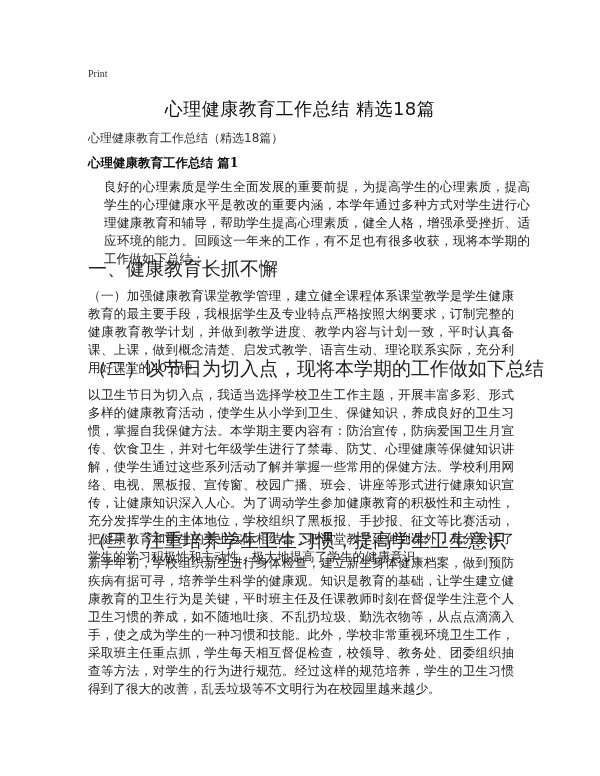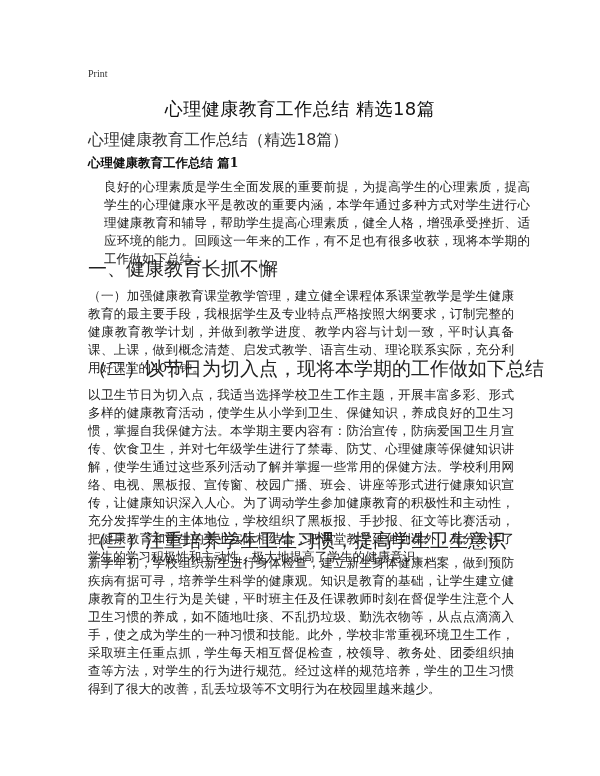--- a/index.html
+++ b/index.html
@@ -3,21 +3,21 @@
 <meta charset="utf-8">
 <style>
   html, body { margin: 0; padding: 0; background: #ffffff; }
   body { width: 600px; height: 776px; position: relative; overflow: hidden;
          font-family: "DejaVu Sans", "Liberation Sans", sans-serif; color: #222; }
   .page { position: absolute; left: 88px; top: 0; width: 426px; }
   .print { position: absolute; top: 68px; left: 0; font-family: "Liberation Serif", "DejaVu Serif", serif;
            font-size: 10px; color: #333; }
   .title { position: absolute; top: 97px; left: -8px; width: 440px; text-align: center;
            font-size: 18px; color: #111; letter-spacing: 0.5px; white-space: nowrap; }
-  .subtitle { position: absolute; top: 130px; left: 0; font-size: 16px; color: #333; white-space: nowrap; }
+  .subtitle { position: absolute; top: 130px; left: 0; font-size: 12px; color: #333; white-space: nowrap; }
   .section-h { position: absolute; top: 155px; left: 0; font-size: 12.5px; font-weight: bold; color: #111;
                font-family: "DejaVu Serif", "Liberation Serif", serif; white-space: nowrap; }
   .block { position: absolute; left: 0; width: 426px; font-size: 12.6px; line-height: 18px; color: #222;
            text-align: justify; text-justify: inter-character; word-break: break-all; }
   .block p { margin: 0; }
   .h2 { position: absolute; left: 0; font-size: 19px; line-height: 18px; color: #222; white-space: nowrap; }
 </style>
 </head>
 <body>
 

